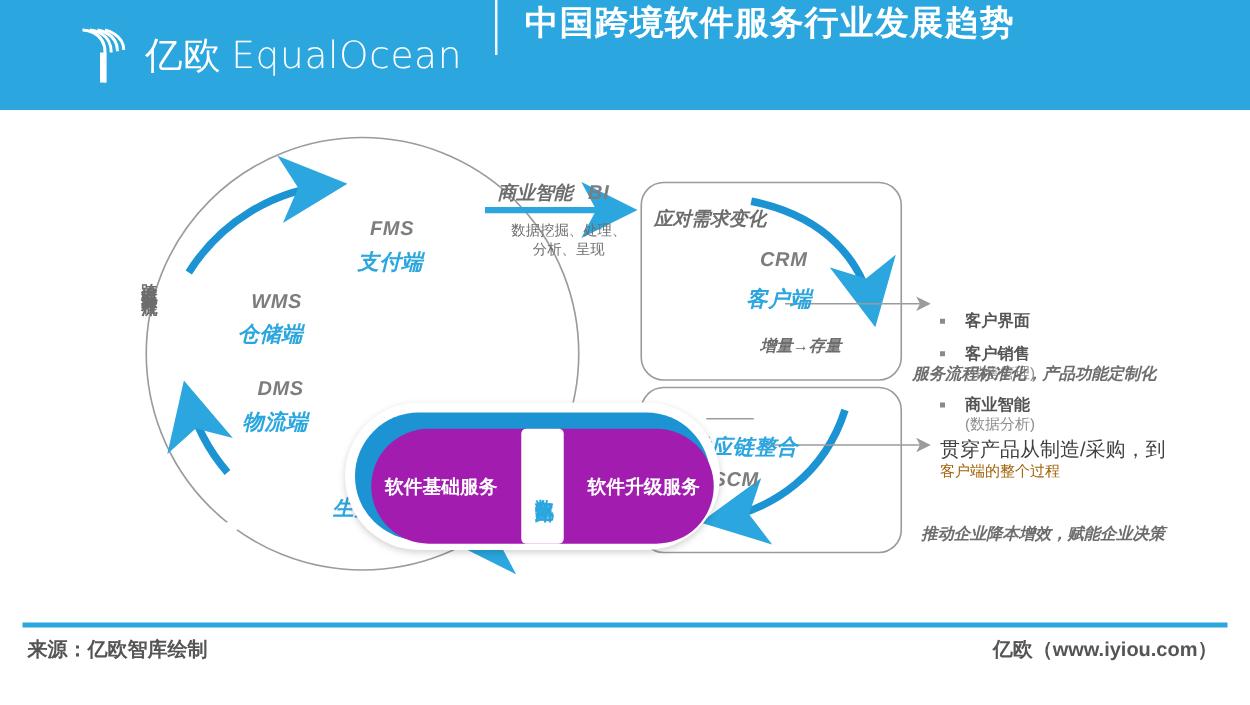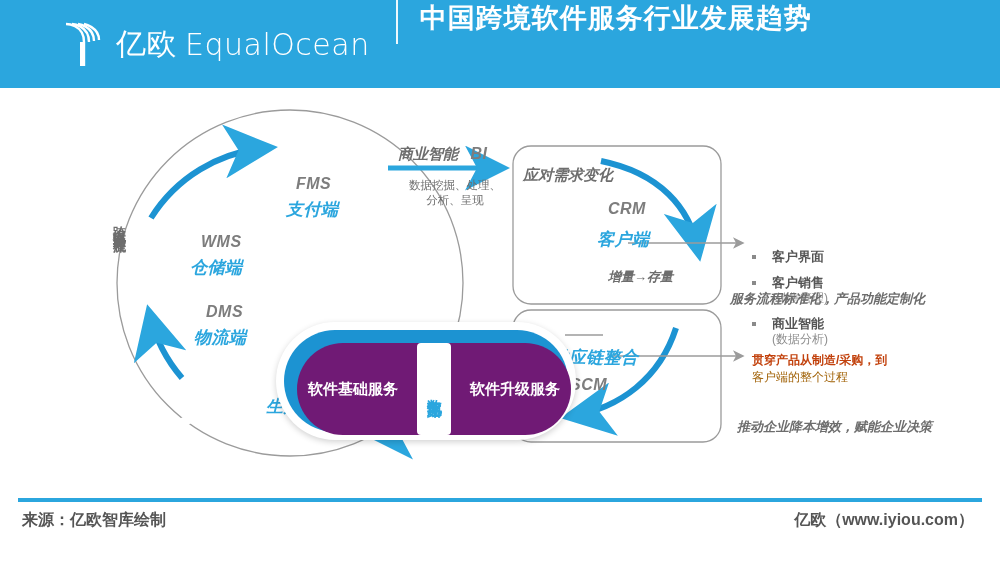--- a/index.html
+++ b/index.html
@@ -67,21 +67,21 @@
     position:absolute;left:276px;top:234px;width:300px;height:118px;
     background:#ffffff;border-radius:59px;
     box-shadow:0 2px 6px rgba(0,0,0,.18);
   }
   .capsule-ring{
     position:absolute;left:8px;top:8px;width:284px;height:102px;
     border-radius:51px;background:#1C93D2;
   }
   .capsule-inner{
     position:absolute;left:13px;top:13px;width:274px;height:92px;
-    border-radius:46px;background:#701a75;
+    border-radius:46px;background:#a21caf;
     display:flex;align-items:center;justify-content:space-between;
   }
   .cap-seg{
     color:#ffffff;font-size:15px;font-weight:bold;width:112px;
     text-align:center;
   }
   .cap-gap{
     width:34px;height:92px;background:#ffffff;border-radius:4px;
     display:flex;align-items:center;justify-content:center;
   }
@@ -241,21 +241,21 @@
         <div>
           <div class="bullet-main">商业智能</div>
           <div class="bullet-sub">(数据分析)</div>
         </div>
       </div>
     </div>
 
     <div class="lbl lbl-note" style="left:730px;top:202px;">服务流程标准化，产品功能定制化</div>
 
     <div class="lbl" style="left:752px;top:264px;">
-      <div class="bullet-main" style="font-weight:bold;font-size:12px;color:#c2410c;">贯穿产品从制造/采购，到</div>
+      <div class="bullet-main" style="font-weight:normal;font-size:16px;color:#404040;">贯穿产品从制造/采购，到</div>
       <div class="bullet-main" style="font-weight:normal;font-size:12px;color:#a16207;">客户端的整个过程</div>
     </div>
 
     <div class="lbl lbl-note" style="left:737px;top:330px;">推动企业降本增效，赋能企业决策</div>
   </div>
 
   <div class="footer-rule"></div>
   <div class="footer">
     <div class="footer-left">来源：亿欧智库绘制</div>
     <div class="footer-right">亿欧（www.iyiou.com）</div>

